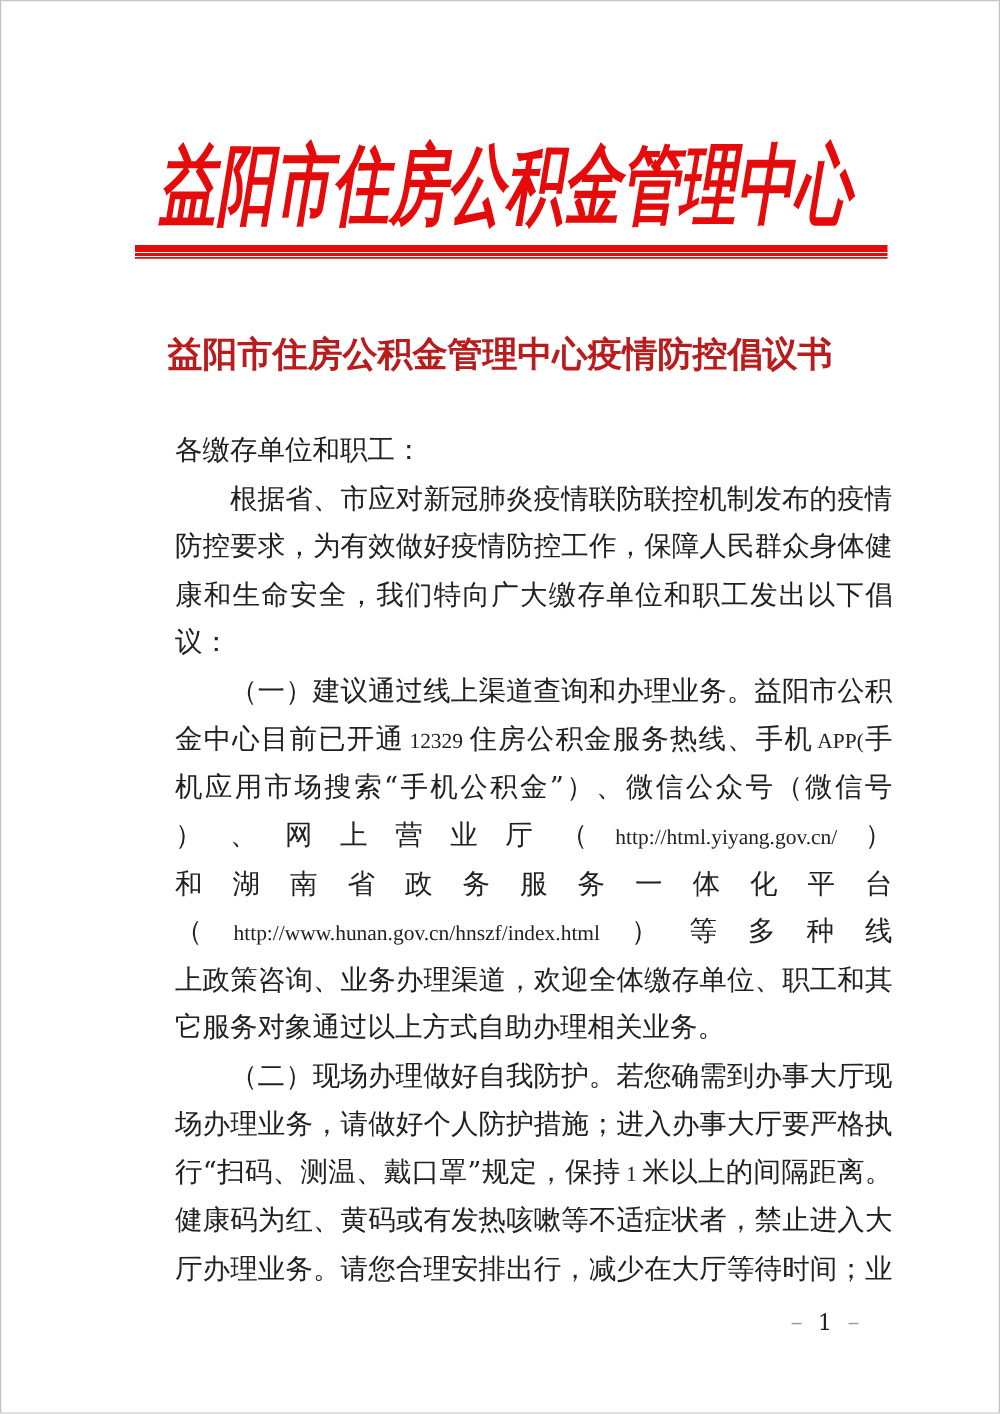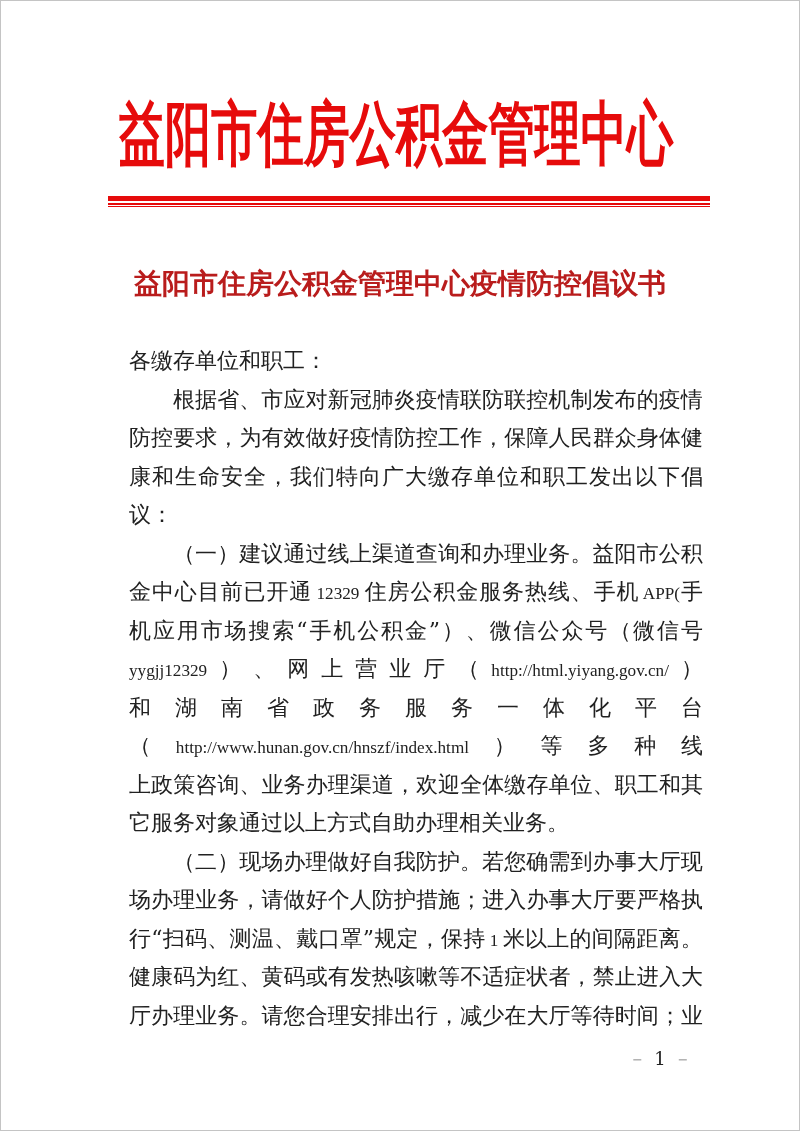--- a/index.html
+++ b/index.html
@@ -12,23 +12,24 @@
   html,body{background:#ffffff;}
   body{font-family:"DejaVu Serif","Liberation Serif",serif;}
   .page{
     position:relative;
     width:800px;height:1131px;
     background:#ffffff;
     box-shadow:inset 0 0 0 1px #c4c4c4;
     overflow:hidden;
   }
   .letterhead{
-    position:absolute;top:92px;left:0;width:100%;
-    text-align:left;line-height:84px;height:84px;
+    position:absolute;top:106px;left:0;width:100%;
+    text-align:right;line-height:84px;height:84px;
     white-space:nowrap;
+    font-style:italic;
   }
   .letterhead .stretch-inner{
     display:inline-block;
     font-size:66px;font-weight:bold;
     color:var(--letterhead-red);
     transform:scale(0.70,1.06);
     transform-origin:center center;
     letter-spacing:0px;
     white-space:nowrap;
   }
@@ -44,21 +45,21 @@
   }
   .doc-title{
     position:absolute;top:262px;left:0;width:100%;
     text-align:center;
     font-size:28px;font-weight:bold;color:#b91c1c;
     line-height:44px;
     letter-spacing:0px;
     white-space:nowrap;
   }
   .doc-body{
-    position:absolute;left:129px;top:342px;width:574px;
+    position:absolute;left:140px;top:342px;width:574px;
     color:var(--body-text);
   }
   .line{
     height:38.5px;line-height:38.5px;
     font-size:22px;
     white-space:nowrap;
   }
   .line.just{
     display:flex;
     justify-content:space-between;
@@ -247,21 +248,20 @@
         <span>信</span>
         <span>公</span>
         <span>众</span>
         <span>号</span>
         <span>（</span>
         <span>微</span>
         <span>信</span>
         <span>号</span>
       </div>
       <div class="line just">
-        <span class="latin">yygjj12329</span>
         <span>）</span>
         <span>、</span>
         <span>网</span>
         <span>上</span>
         <span>营</span>
         <span>业</span>
         <span>厅</span>
         <span>（</span>
         <span class="latin">http://html.yiyang.gov.cn/</span>
         <span>）</span>

